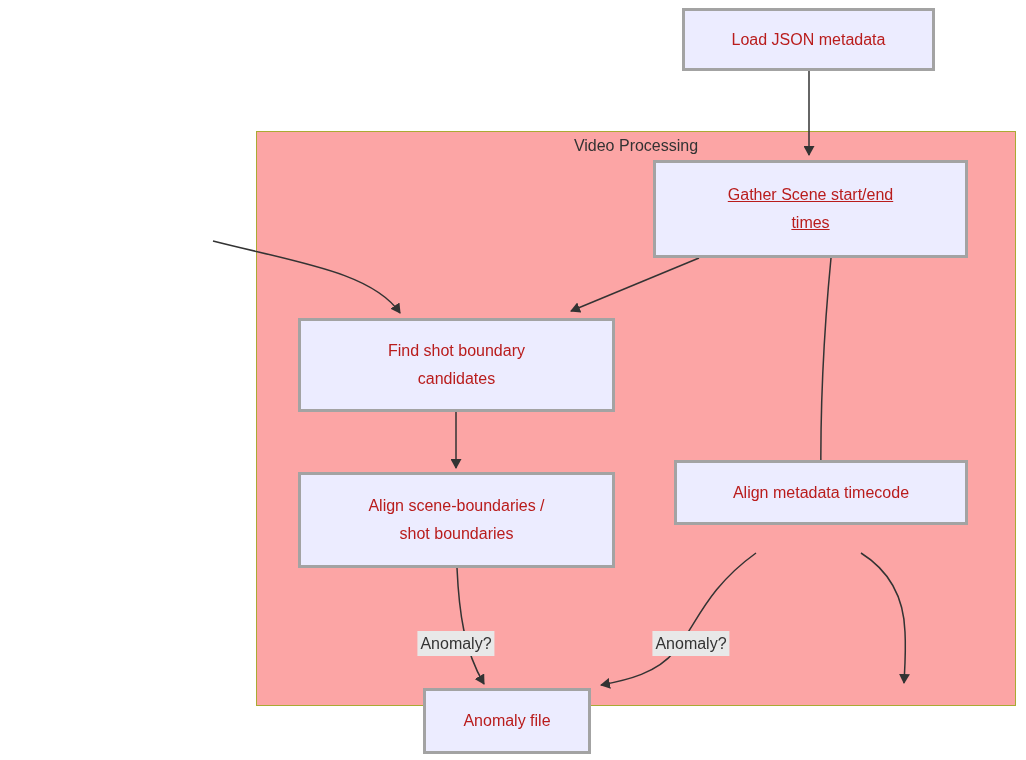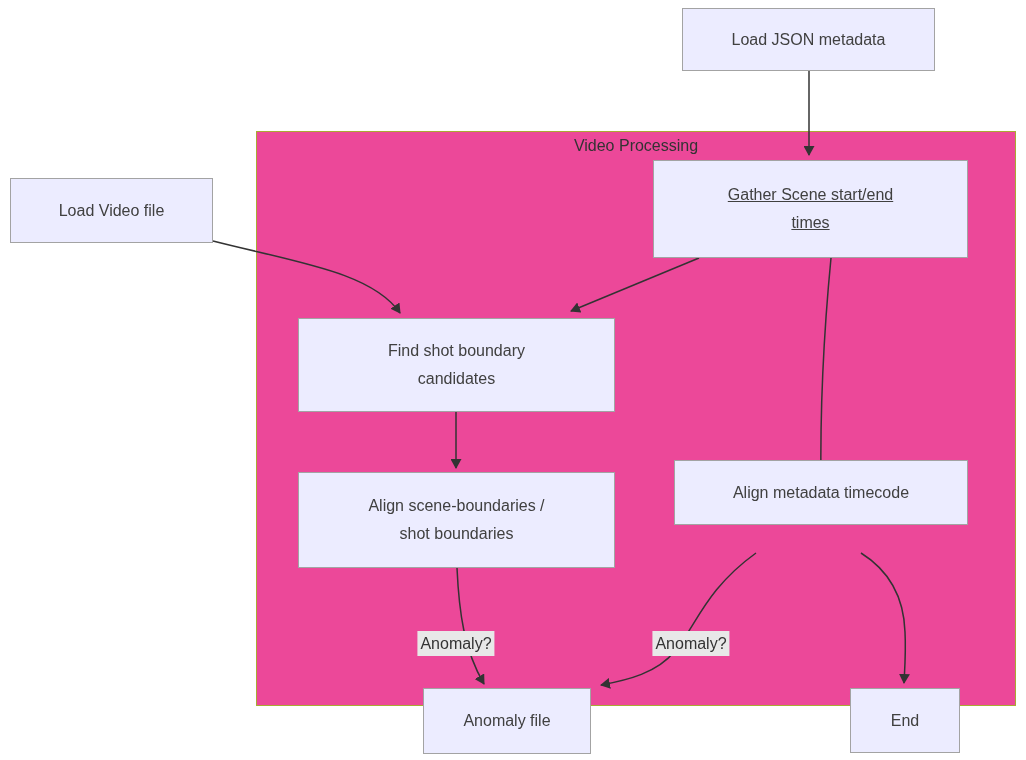--- a/index.html
+++ b/index.html
@@ -8,21 +8,21 @@
     width: 1026px;
     height: 760px;
     font-family: "Liberation Sans", sans-serif;
     color: #333333;
     overflow: hidden;
   }
   #subgraph {
     position: absolute;
     left: 256px; top: 131px;
     width: 760px; height: 575px;
-    background: #ec4899;
+    background: #fca5a5;
     border: 1px solid #AAAA33;
     box-sizing: border-box;
     z-index: 1;
   }
   #subgraph-title {
     position: absolute;
     left: 0; top: 5px;
     width: 100%;
     text-align: center;
     font-size: 16px;
@@ -30,30 +30,30 @@
   }
   #edge-layer {
     position: absolute;
     left: 0; top: 0;
     width: 1026px; height: 760px;
     z-index: 2;
   }
   .node {
     position: absolute;
     background: #ECECFF;
-    border: 1px solid #a3a3a3;
+    border: 3px solid #a3a3a3;
     box-sizing: border-box;
     display: flex;
     align-items: center;
     justify-content: center;
     text-align: center;
     font-size: 16px;
     line-height: 28px;
     white-space: pre-line;
-    color: #404040;
+    color: #b91c1c;
     z-index: 3;
   }
   .edge-label {
     position: absolute;
     transform: translateX(-50%);
     background: #E8E8E8;
     color: #333333;
     font-size: 16px;
     line-height: 25px;
     padding: 0 3px;
@@ -83,34 +83,32 @@
       <path d="M 831 258 C 824 330, 820 410, 821 484" marker-end="url(#arrow)"></path>
       <path d="M 456 412 L 456 468" marker-end="url(#arrow)"></path>
       <path d="M 457 568 C 459 612, 464 650, 484 684" marker-end="url(#arrow)"></path>
       <path d="M 756 553 C 706 589, 697 624, 675 651 C 657 673, 628 680, 601 685" marker-end="url(#arrow)"></path>
       <path d="M 861 553 C 893 573, 904 602, 905 632 C 906 652, 905 664, 904 683" marker-end="url(#arrow)"></path>
     </g>
   </svg>
 
   <div class="node" style="left:682px; top:8px; width:253px; height:63px;">Load JSON metadata</div>
 
-  <div class="node" style="left:10px; top:178px; width:203px; height:65px;">Load Video file</div>
 
   <div class="node" style="left:653px; top:160px; width:315px; height:98px;text-decoration:underline;">Gather Scene start/end
 times</div>
 
   <div class="node" style="left:298px; top:318px; width:317px; height:94px;">Find shot boundary
 candidates</div>
 
   <div class="node" style="left:298px; top:472px; width:317px; height:96px;">Align scene-boundaries /
 shot boundaries</div>
 
   <div class="node" style="left:674px; top:460px; width:294px; height:65px;">Align metadata timecode</div>
 
   <div class="node" style="left:423px; top:688px; width:168px; height:66px;">Anomaly file</div>
 
-  <div class="node" style="left:850px; top:688px; width:110px; height:65px;">End</div>
 
   <div class="edge-label" style="left:456px; top:631px;">Anomaly?</div>
 
   <div class="edge-label" style="left:691px; top:631px;">Anomaly?</div>
 
 </div>
 
 </body></html>

